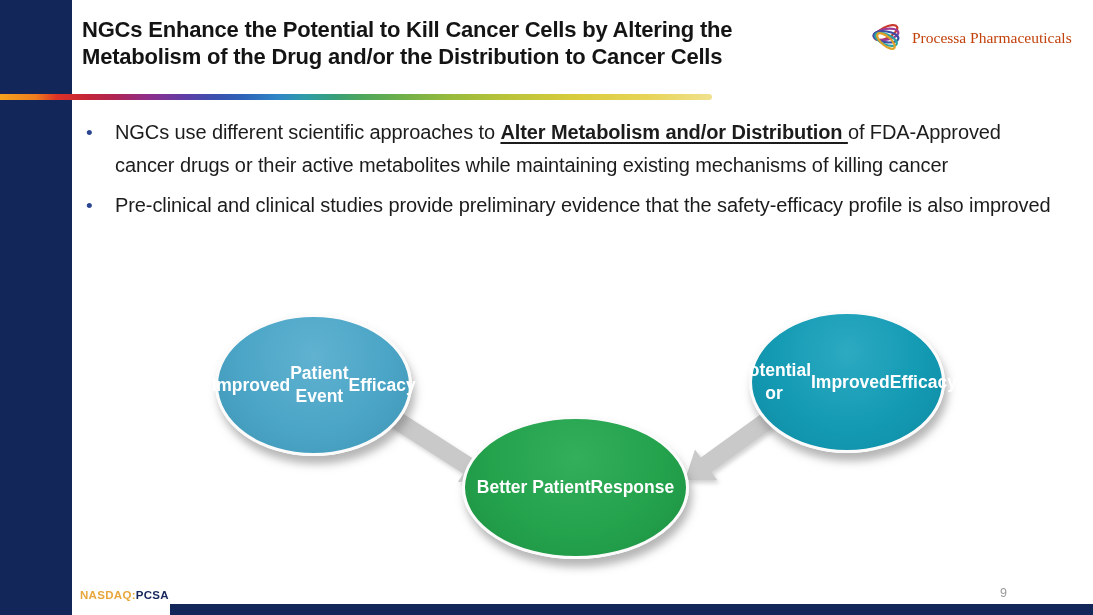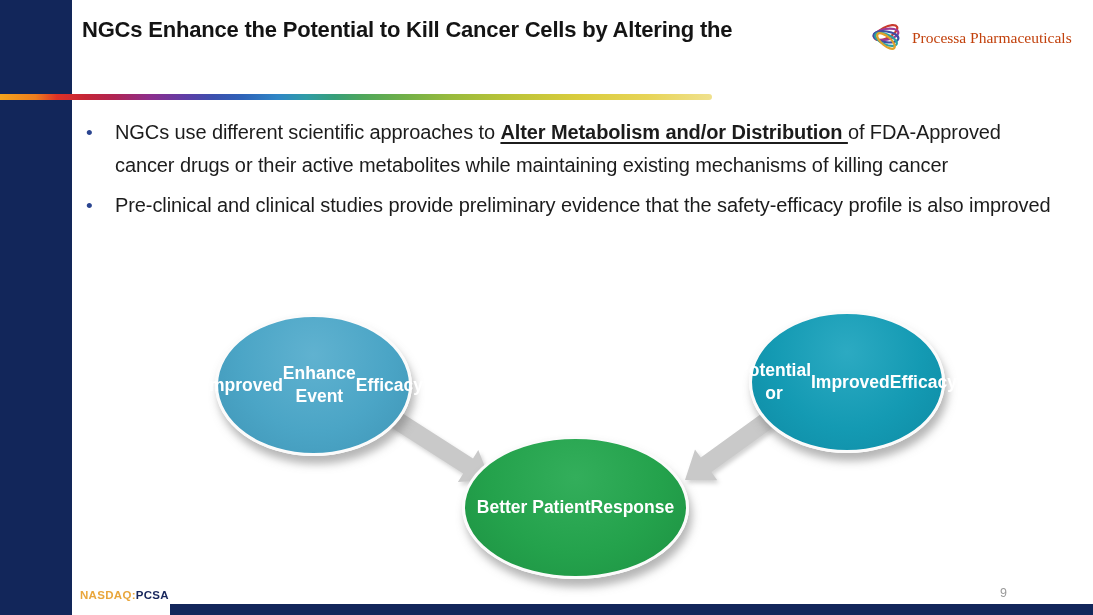--- a/index.html
+++ b/index.html
@@ -74,21 +74,21 @@
   }
   .node-adverse {
     left: 215px; top: 314px; width: 197px; height: 142px;
     background: radial-gradient(ellipse at 50% 28%, #60b2d0 0%, #4ba5c6 55%, #3f95b6 100%);
   }
   .node-efficacy {
     left: 749px; top: 311px; width: 196px; height: 142px;
     background: radial-gradient(ellipse at 50% 28%, #2caac2 0%, #149ab3 55%, #0e8aa3 100%);
   }
   .node-response {
-    left: 462px; top: 436px; width: 227px; height: 143px;
+    left: 462px; top: 416px; width: 227px; height: 143px;
     background: radial-gradient(ellipse at 50% 28%, #33ae5b 0%, #24a24c 55%, #1d9142 100%);
   }
   .footer-ticker {
     position: absolute; left: 80px; top: 589px;
     font-size: 11.5px; font-weight: 700; letter-spacing: 0.3px;
     display: flex; 
   }
   .exchange-label { color: #e9a63c; }
   .ticker-symbol { color: #17265c; }
   .page-number {
@@ -100,20 +100,21 @@
 <body>
 
 <div class="slide">
 
   <div class="sidebar"></div>
   <div class="bottom-bar"></div>
   <div class="rainbow-rule"></div>
 
   <div class="title">
     <div>NGCs Enhance the Potential to Kill Cancer Cells by Altering the</div>
+    <div>Metabolism of the Drug and/or the Distribution to Cancer Cells</div>
   </div>
 
   <div class="logo">
     <span>
       <svg width="40" height="40" viewBox="0 0 48 48">
         <g fill="none" stroke-width="2.6" stroke-linecap="round">
           <ellipse cx="24" cy="20" rx="15" ry="6.5" stroke="#c93a2e" transform="rotate(-28 24 20)"></ellipse>
           <ellipse cx="24" cy="22" rx="15" ry="6.5" stroke="#9c3a96" transform="rotate(-10 24 22)"></ellipse>
           <ellipse cx="24" cy="25" rx="15" ry="6.5" stroke="#3e4fa3" transform="rotate(8 24 25)"></ellipse>
           <ellipse cx="24" cy="28" rx="14" ry="6" stroke="#2ba3a0" transform="rotate(24 24 28)"></ellipse>
@@ -136,21 +137,21 @@
   </div>
 
   <div class="diagram">
     <svg class="arrows-svg" width="1093" height="615" viewBox="0 0 1093 615">
       <polygon fill="#c9c9c9" points="394.9,408.4 473.0,458.4 478.3,450.0 490.0,480.0 457.9,482.0 463.2,473.6 385.1,423.6"></polygon>
       <polygon fill="#c9c9c9" points="773.3,427.3 711.4,472.1 717.2,480.2 685.0,480.0 695.0,449.4 700.8,457.5 762.7,412.7"></polygon>
     </svg>
 
     <div class="node node-adverse">
       <div>Improved</div>
-      <div>Enhance Event</div>
+      <div>Patient Event</div>
       <div>Efficacy</div>
     </div>
 
     <div class="node node-efficacy">
       <div>Potential or</div>
       <div>Improved</div>
       <div>Efficacy</div>
     </div>
 
     <div class="node node-response">

